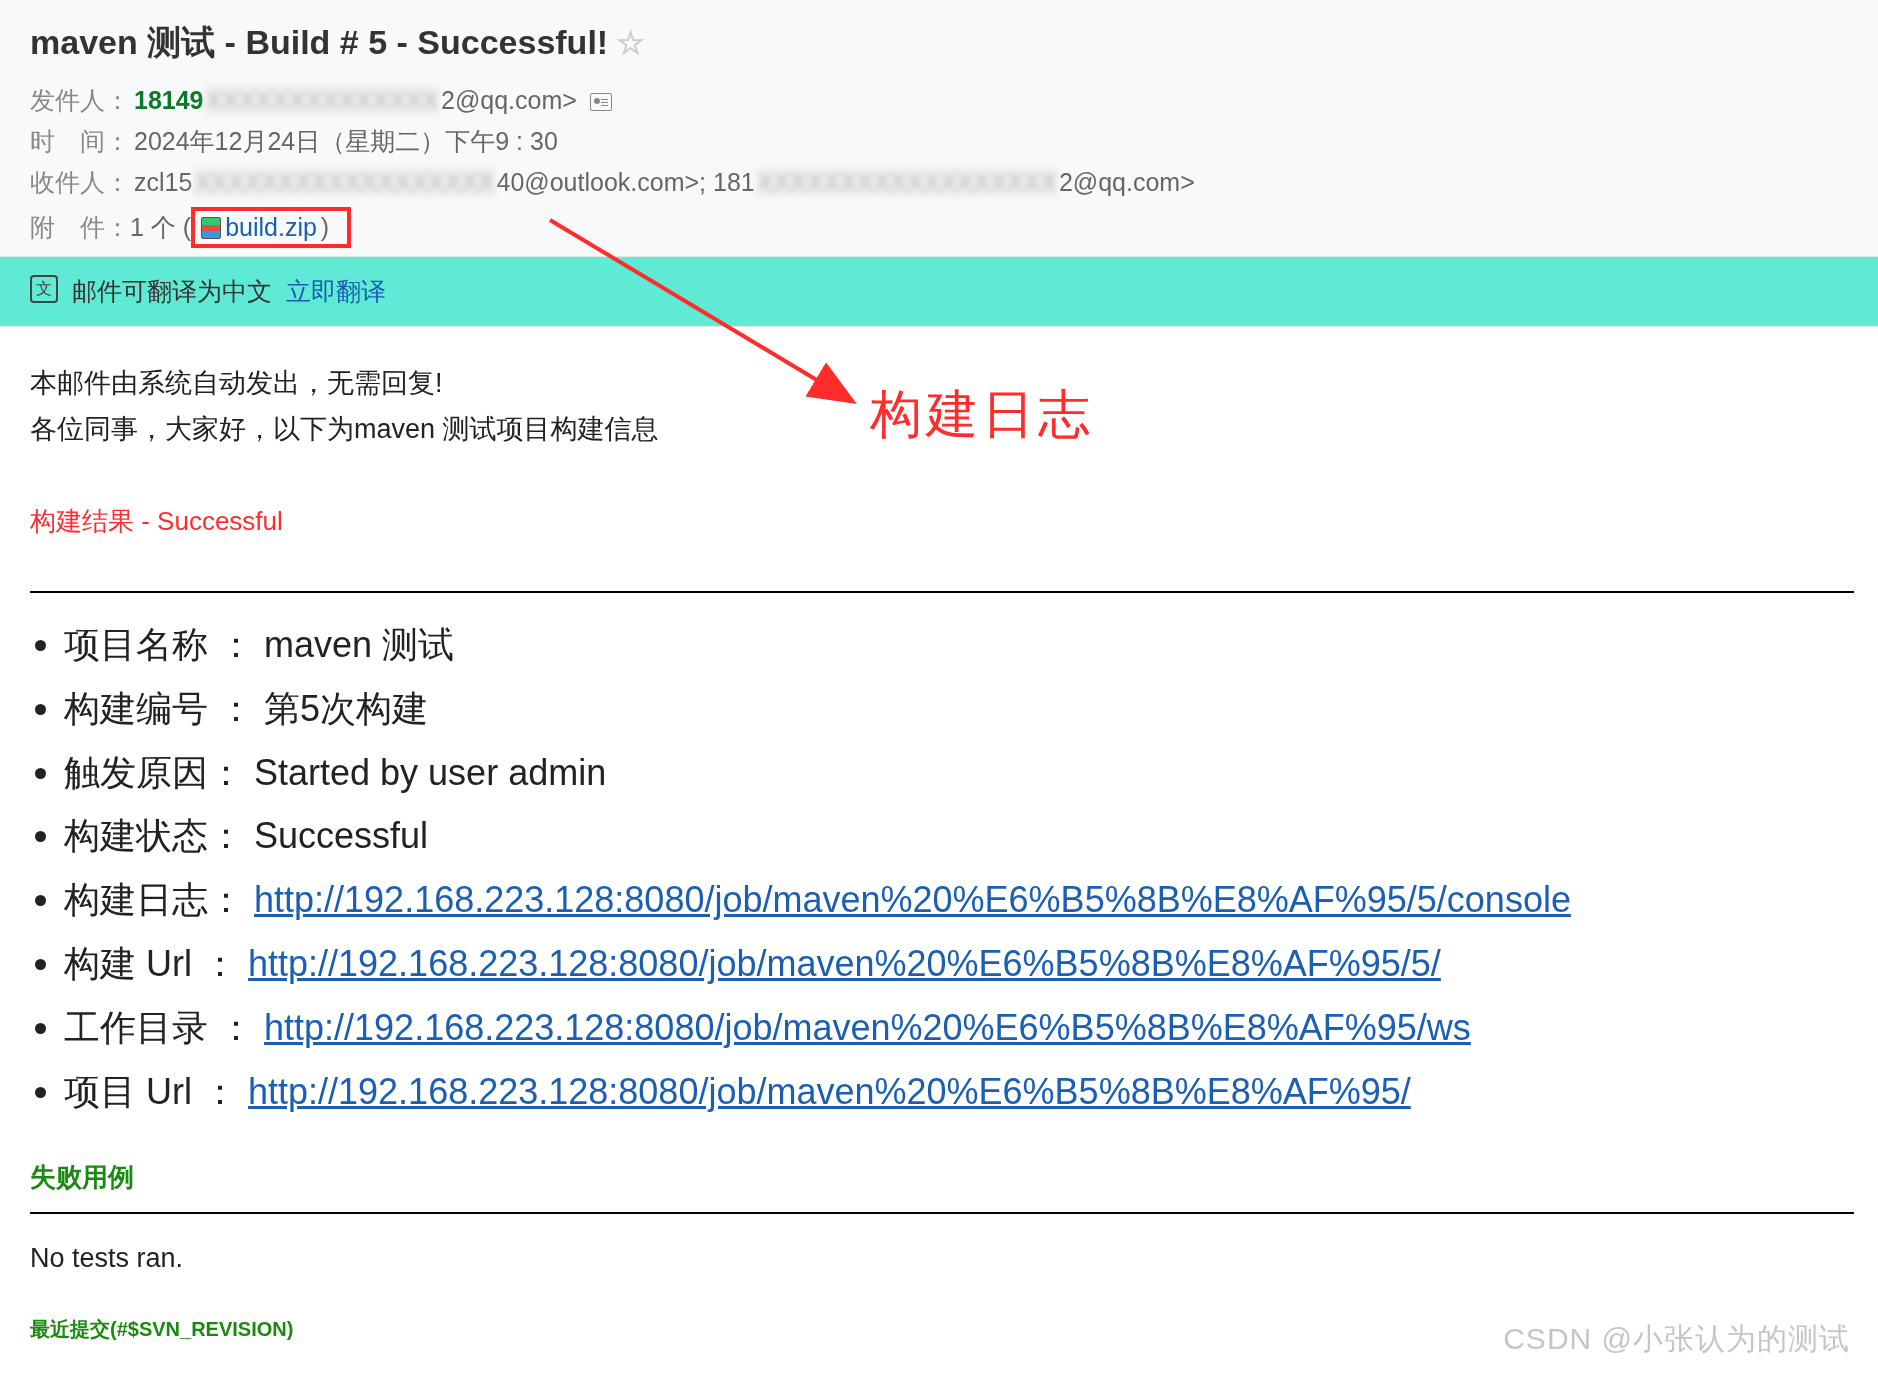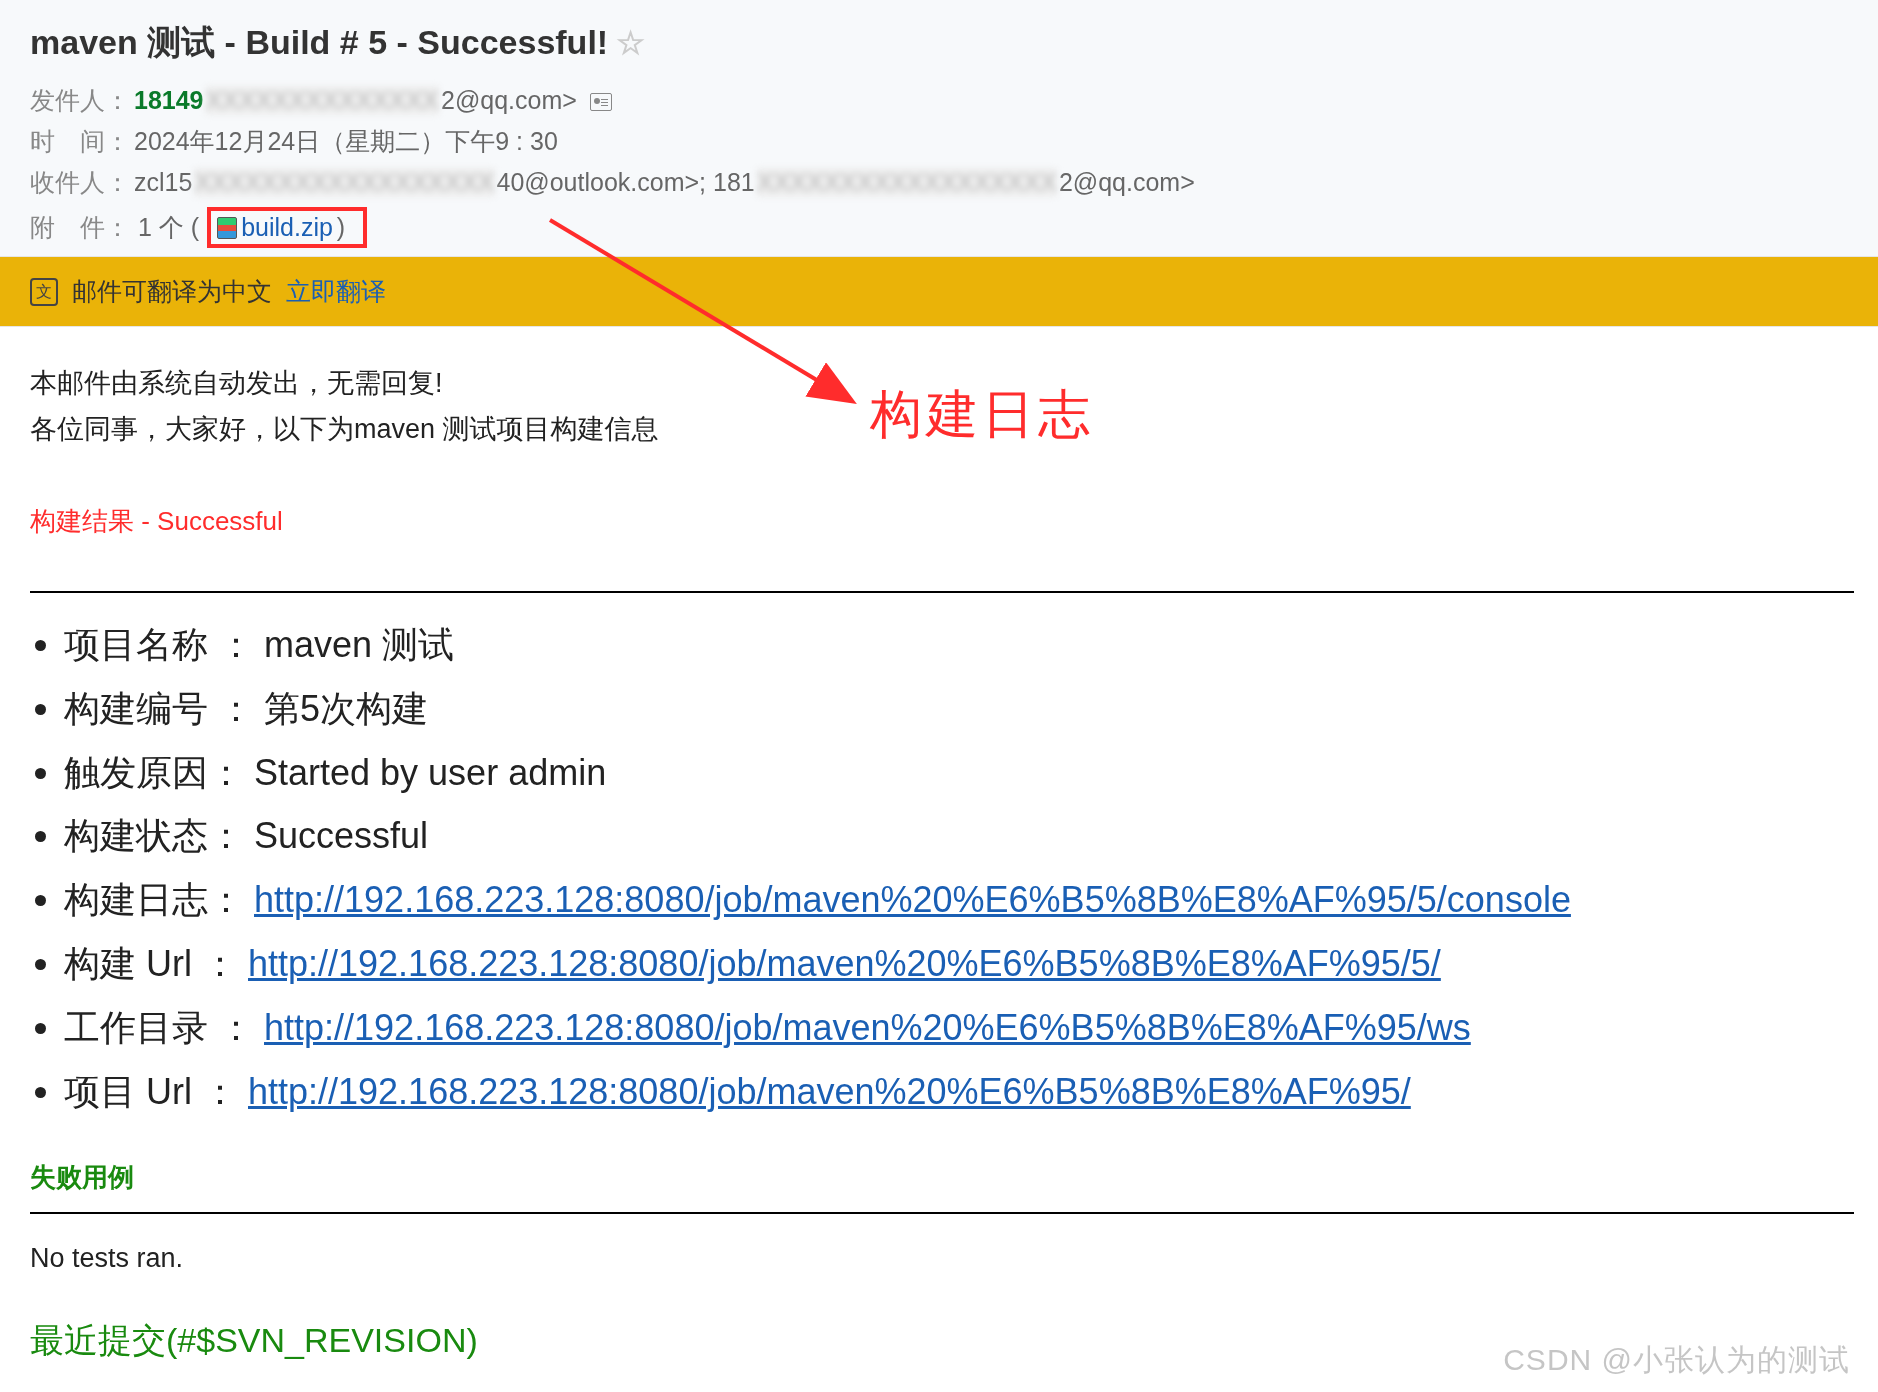--- a/index.html
+++ b/index.html
@@ -77,21 +77,21 @@
       content: "";
       position: absolute;
       right: 3px; top: 5px;
       width: 7px; height: 1px;
       background: #888;
       box-shadow: 0 3px 0 #888, 0 6px 0 #888;
     }
     .attachment-area {
       display: flex;
       align-items: center;
-      gap: 8px;
+      gap: 0;
     }
     .attachment-box {
       border: 4px solid #ff2c2c;
       padding: 2px 18px 2px 6px;
       display: inline-flex;
       align-items: center;
       gap: 4px;
     }
     .zip-icon {
       display: inline-block;
@@ -100,24 +100,24 @@
       background: linear-gradient(#2ecc71 0 33%, #e74c3c 33% 66%, #3498db 66% 100%);
       border: 1px solid #555;
       border-radius: 2px;
       vertical-align: middle;
     }
     .attach-name { color: #1a5fb4; }
     .translate-bar {
       padding: 18px 30px;
       border-bottom: 1px solid #e6e6e6;
       display: flex;
-      align-items: center;
+      align-items: flex-start;
       gap: 14px;
       font-size: 25px;
-      background: #eab308;
+      background: #5eead4;
     }
     .translate-icon {
       display: inline-block;
       width: 28px; height: 28px;
       border: 2px solid #444;
       border-radius: 4px;
       position: relative;
       font-size: 16px;
       text-align: center;
       line-height: 24px;
@@ -165,22 +165,22 @@
     ul.info-list li a {
       color: #1a5fb4;
       text-decoration: underline;
     }
     .no-tests {
       font-size: 27px;
       margin: 24px 0 34px 0;
     }
     .svn-line {
       color: #198a0f;
-      font-weight: normal;
-      font-size: 34px;
+      font-weight: bold;
+      font-size: 20px;
     }
     .annotation {
       position: absolute;
       left: 870px;
       top: 380px;
       color: #ff2c2c;
       font-size: 52px;
       font-weight: 500;
       letter-spacing: 4px;
     }

